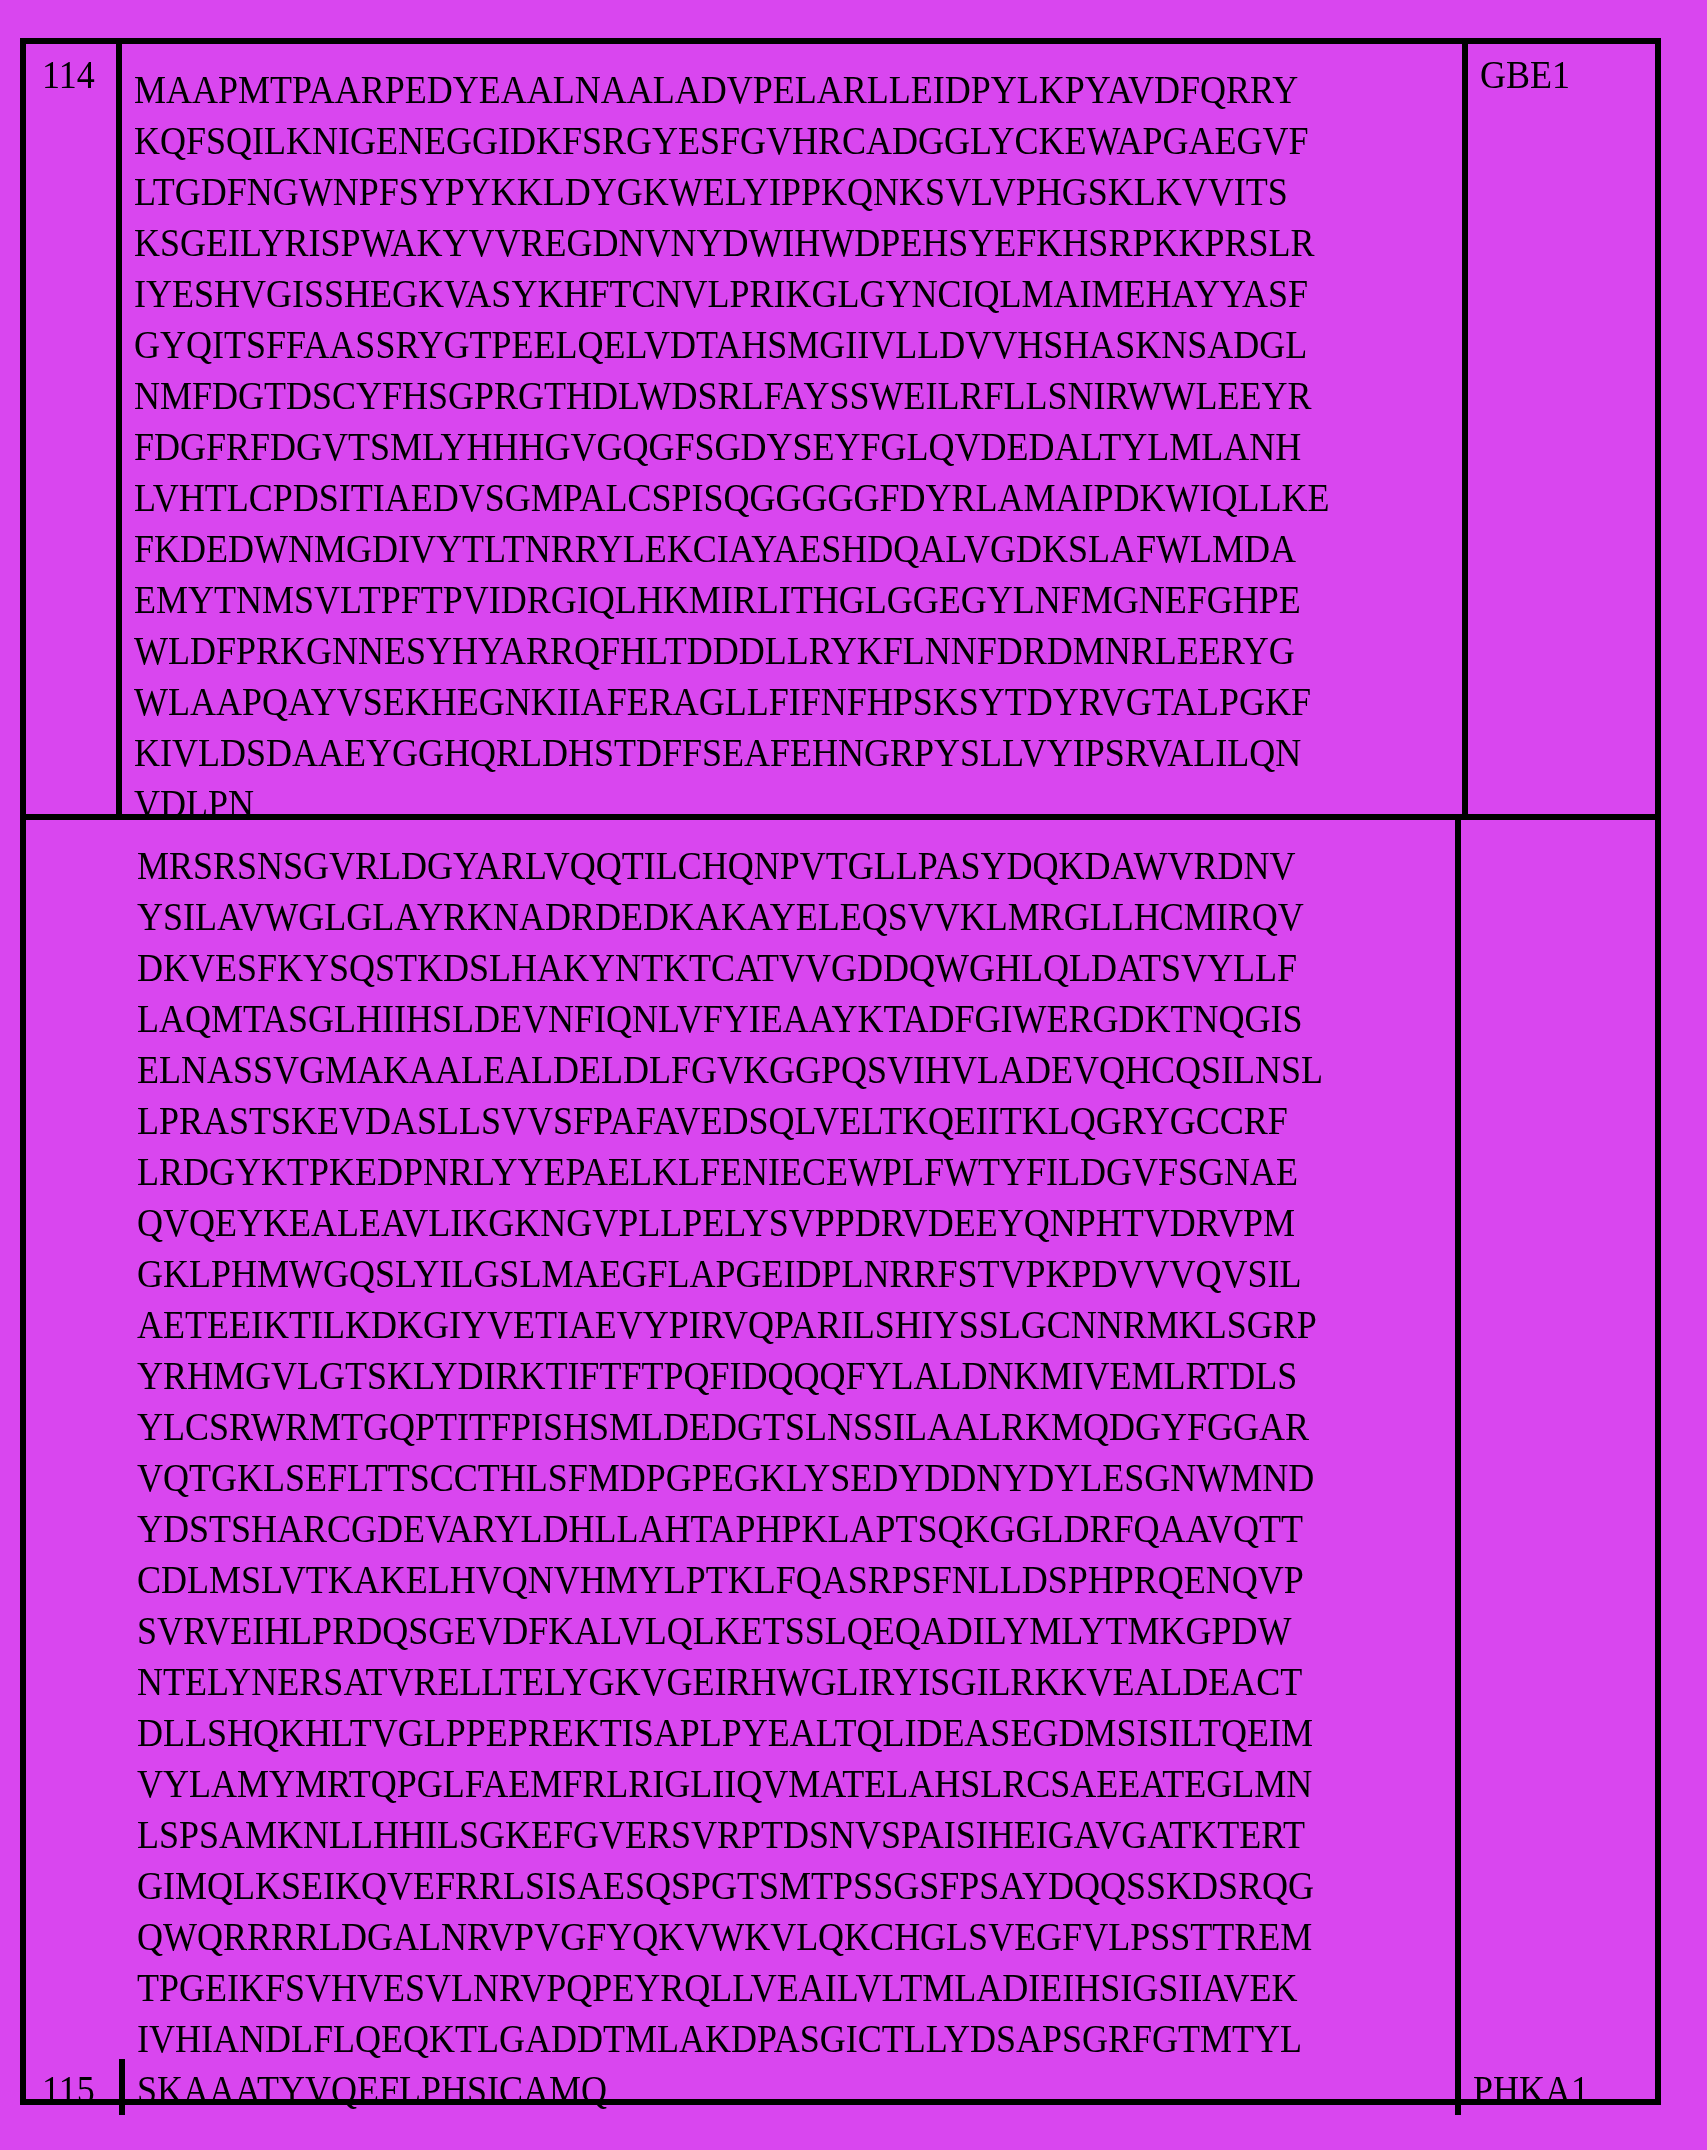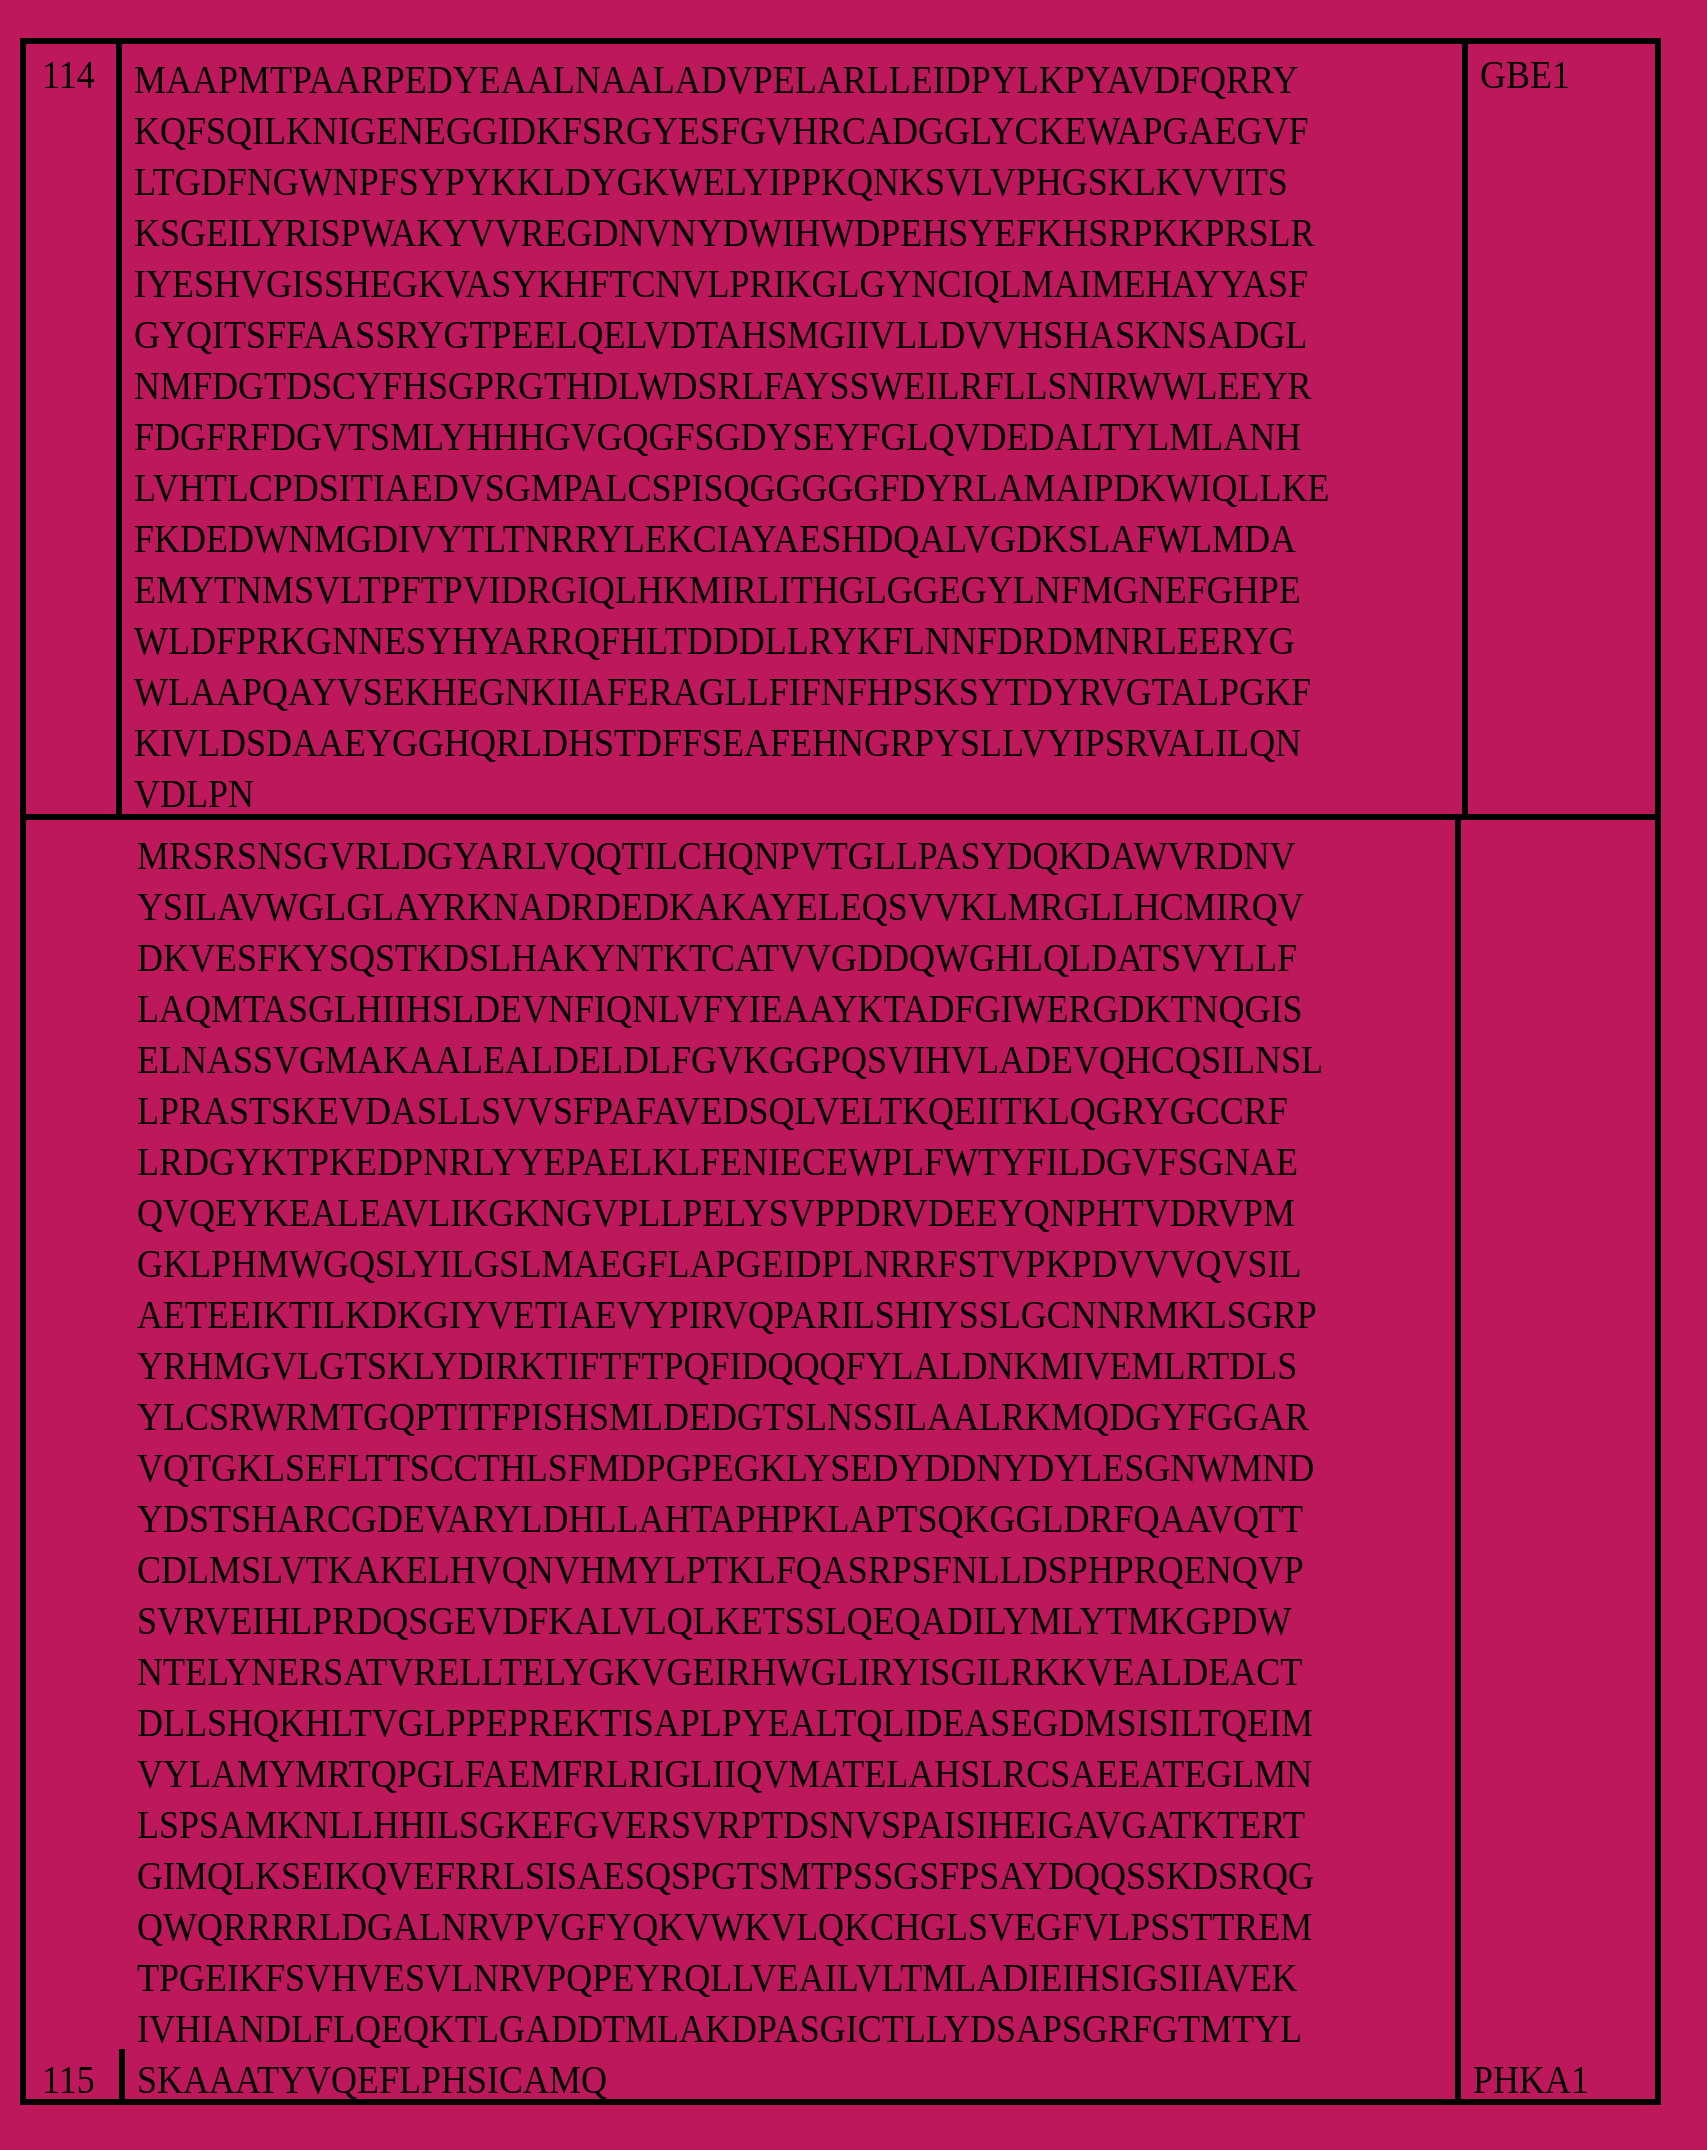--- a/index.html
+++ b/index.html
@@ -4,21 +4,21 @@
 <style>
   html, body {
     margin: 0;
     padding: 0;
     background: #ffffff;
   }
   .page {
     position: relative;
     width: 1708px;
     height: 2151px;
-    background: #be185d;
+    background: #d946ef;
     font-family: "Liberation Serif", "DejaVu Serif", serif;
     color: #000000;
   }
   .seq-table {
     position: absolute;
     left: 20px;
     top: 38px;
     width: 1641px;
     height: 2067px;
     box-sizing: border-box;
@@ -44,21 +44,21 @@
     overflow: visible;
   }
   .cell-num {
     width: 106px;
     border-right: 6.6px solid #000000;
     padding: 5.3px 0 0 16px;
   }
   .cell-seq {
     flex: 1 1 auto;
     border-right: 6.6px solid #000000;
-    padding: 10px 0 0 12px;
+    padding: 20px 0 0 12px;
   }
   .cell-gene {
     width: 210px;
     padding: 5.3px 0 0 12px;
     border-radius: 11px;
   }
   .doc-text {
     font-size: 40px;
     line-height: 51px;
     letter-spacing: 0px;

